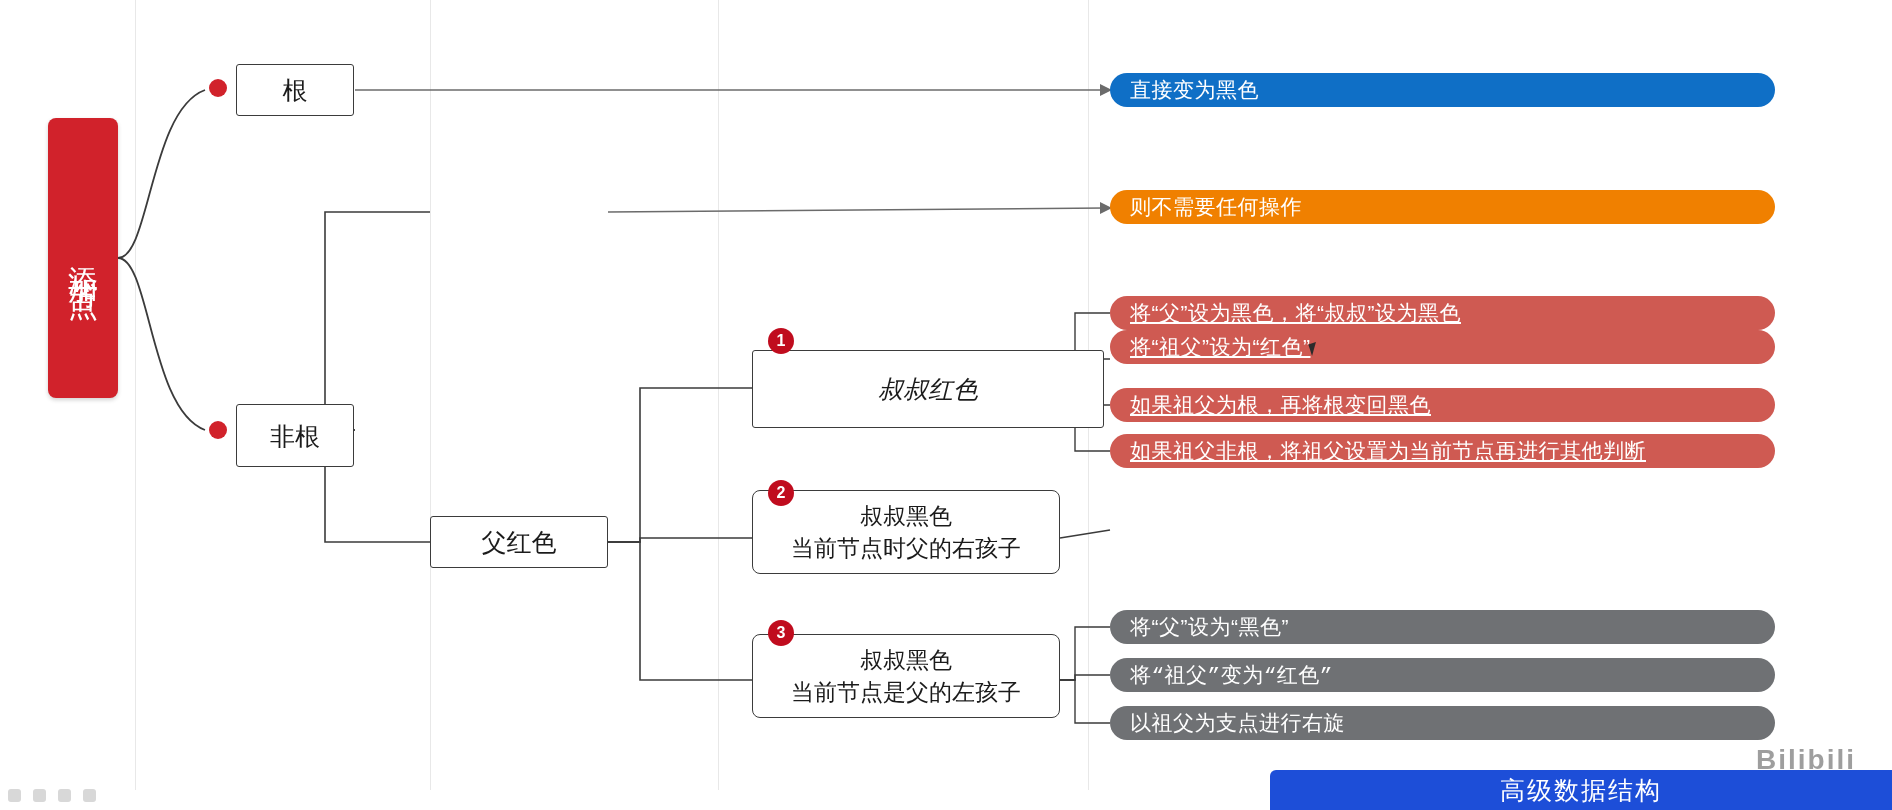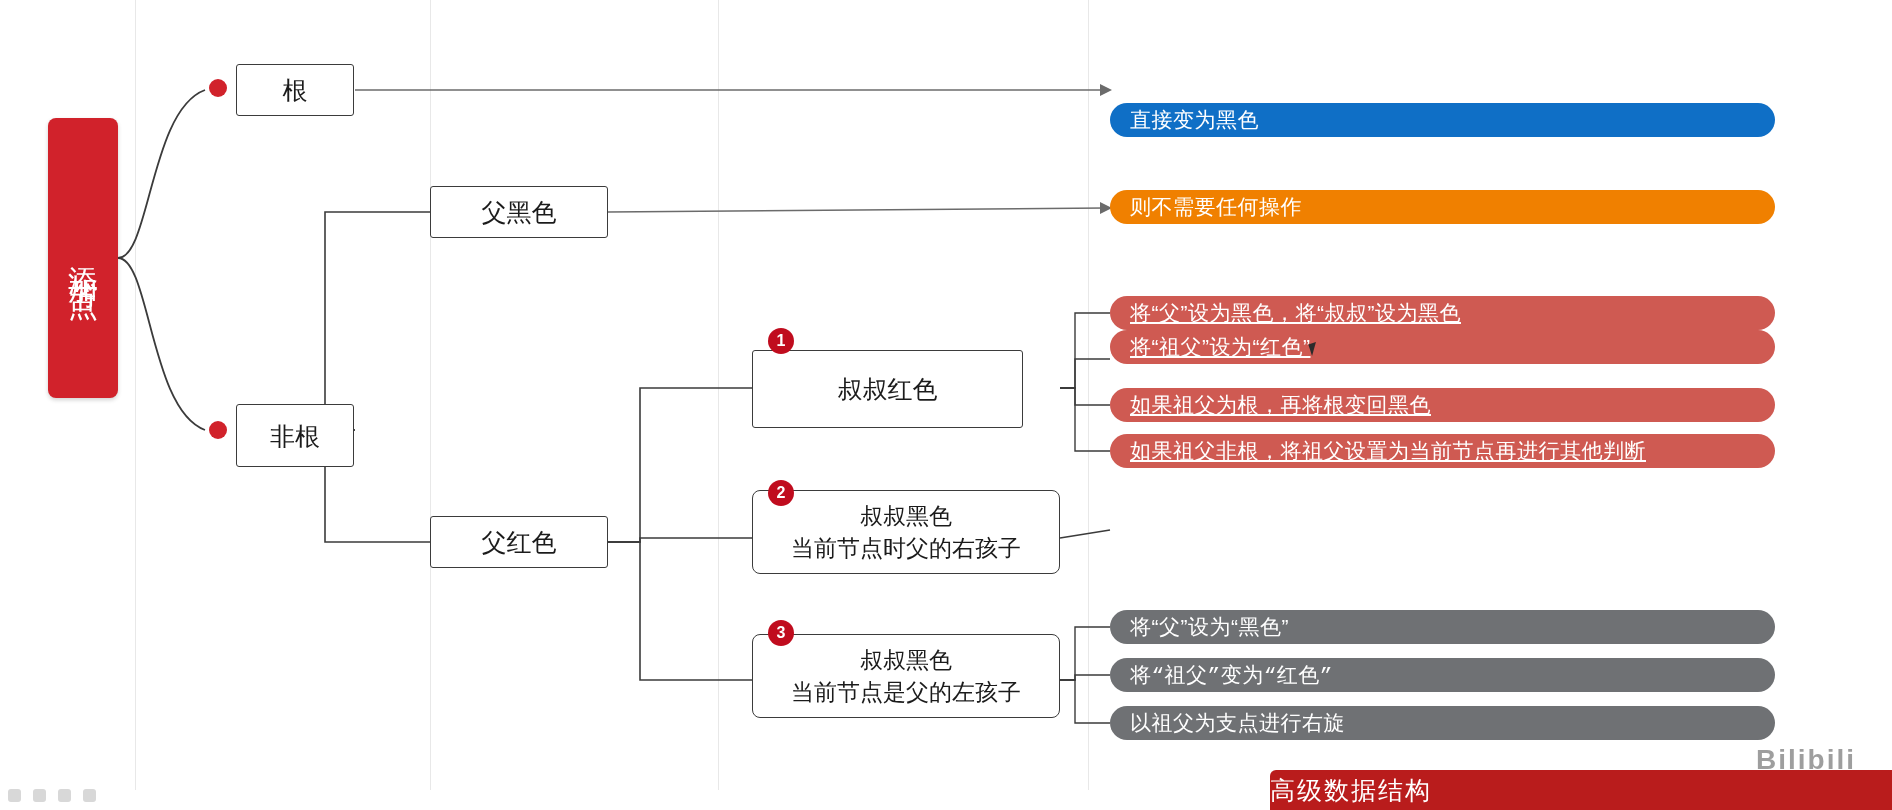--- a/index.html
+++ b/index.html
@@ -84,21 +84,21 @@
     border-radius: 17px;
     display: flex;
     align-items: center;
     color: #ffffff;
     font-size: 21px;
     padding-left: 20px;
     box-sizing: border-box;
     white-space: nowrap;
     letter-spacing: 0.5px;
   }
-  .pill.blue   { background: #0f6fc6; margin-top: 30px; }
+  .pill.blue   { background: #0f6fc6; }
   .pill.orange { background: #f08000; text-align: center; }
   .pill.red    { background: #cf5a52; text-decoration: underline; }
   .pill.green  { background: #0f9a53; }
   .pill.gray   { background: #6f7174; }
   
   .badge {
     position: absolute;
     width: 26px;
     height: 26px;
     border-radius: 50%;
@@ -110,26 +110,27 @@
     justify-content: center;
     font-weight: bold;
   }
   
   .bottom-banner {
     position: absolute;
     right: 0;
     bottom: 0;
     width: 622px;
     height: 40px;
-    background: #b91c1c;
+    background: #1d4ed8;
     border-top-left-radius: 6px;
     color: #ffffff;
     font-size: 25px;
     display: flex;
     align-items: center;
+    justify-content: center;
     letter-spacing: 2px;
   }
   .watermark {
     position: absolute;
     right: 36px;
     bottom: 34px;
     font-size: 28px;
     color: rgba(40,40,40,0.45);
     letter-spacing: 2px;
     font-weight: bold;
@@ -205,28 +206,25 @@
     <span class="vtext">添加节点</span>
   </div>
 
   <div class="box" style="left:236px; top:64px; width:118px; height:52px;">
     <span>根</span>
   </div>
   <div class="box" style="left:236px; top:404px; width:118px; height:63px;">
     <span>非根</span>
   </div>
 
-  <div class="box" style="left:430px; top:186px; width:178px; height:52px;">
-    <span>父黑色</span>
-  </div>
   <div class="box" style="left:430px; top:516px; width:178px; height:52px;">
     <span>父红色</span>
   </div>
 
-  <div class="box" style="left:752px; top:350px; width:271px; height:78px;">
+  <div class="box" style="left:752px; top:350px; width:352px; height:78px;font-style:italic;">
     <span>叔叔红色</span>
   </div>
   <div class="badge" style="left:768px; top:328px;">
     <span>1</span>
   </div>
 
   <div class="box two-line" style="left:752px; top:490px; width:308px; height:84px; flex-direction:column;">
     <span>叔叔黑色</span>
     <span>当前节点时父的右孩子</span>
   </div>

